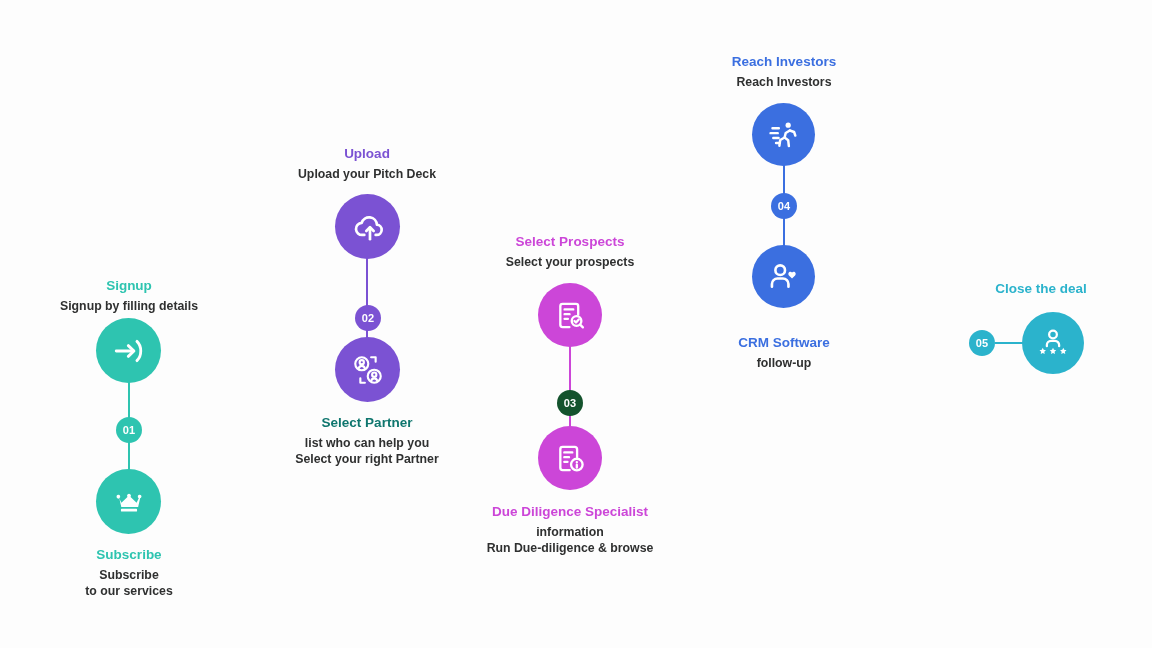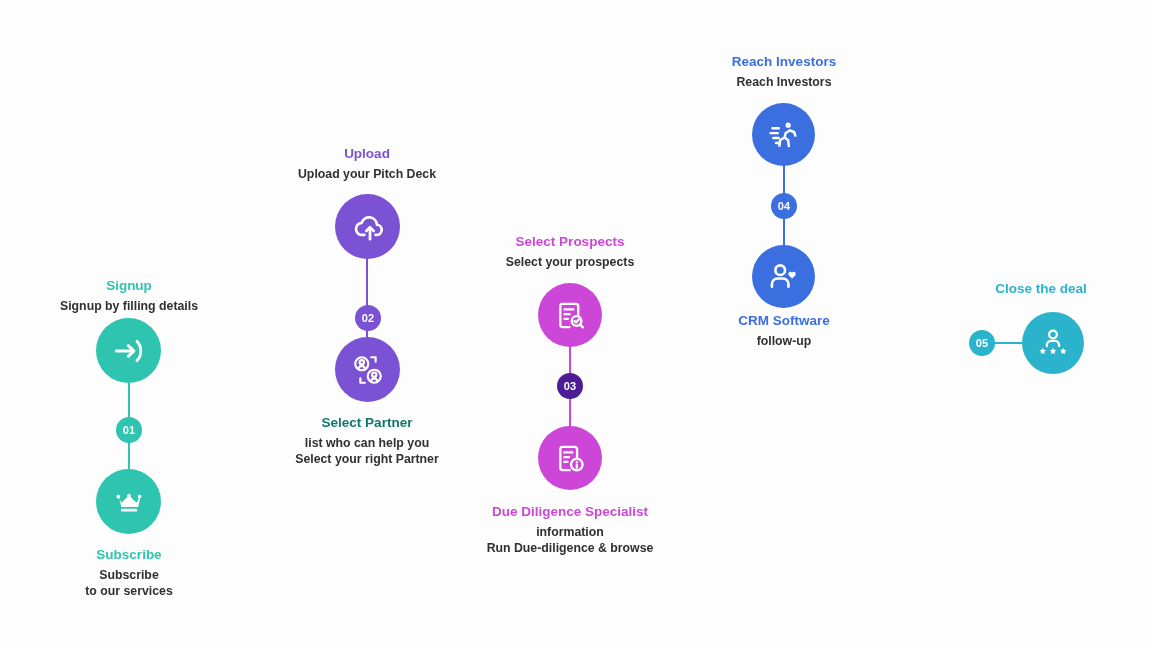--- a/index.html
+++ b/index.html
@@ -164,21 +164,21 @@
         <svg width="33" height="33" viewBox="0 0 24 24" fill="none" stroke="#ffffff" stroke-width="1.7" stroke-linecap="round" stroke-linejoin="round">
           <path d="M17.6 11.4V5.2a1.6 1.6 0 0 0-1.6-1.6H6.2a1.6 1.6 0 0 0-1.6 1.6v13.6a1.6 1.6 0 0 0 1.6 1.6h5"></path>
           <path d="M7.7 7.6h6.3M7.7 11h3.6M7.7 14.4h2.4"></path>
           <circle cx="16.4" cy="16" r="3.5"></circle>
           <path d="M14.9 16l1.1 1.1 2-2.2"></path>
           <path d="M19 18.6l2 2"></path>
         </svg>
       </span>
     </div>
 
-    <div class="badge" style="left:557px; top:373px; width:26px; height:26px; background:#4c1d95;">03</div>
+    <div class="badge" style="left:557px; top:390px; width:26px; height:26px; background:#14532d;">03</div>
 
     <div class="circle" style="left:538px; top:426px; width:64px; height:64px; background:#cc46d8;">
       <span>
         <svg width="33" height="33" viewBox="0 0 24 24" fill="none" stroke="#ffffff" stroke-width="1.7" stroke-linecap="round" stroke-linejoin="round">
           <path d="M16.8 11V5.2a1.6 1.6 0 0 0-1.6-1.6H6.2a1.6 1.6 0 0 0-1.6 1.6v13.6a1.6 1.6 0 0 0 1.6 1.6h5.2"></path>
           <path d="M7.5 7.6h5.8M7.5 11h3.4M7.5 14.4h2.3"></path>
           <circle cx="16.6" cy="16.4" r="4.2"></circle>
           <path d="M16.6 14.6v.2M16.6 16.6v2"></path>
         </svg>
       </span>
@@ -217,21 +217,21 @@
     <div class="circle" style="left:752px; top:245px; width:63px; height:63px; background:#3b6fe0;">
       <span>
         <svg width="33" height="33" viewBox="0 0 24 24" fill="none" stroke="#ffffff" stroke-width="1.9" stroke-linecap="round" stroke-linejoin="round">
           <circle cx="9.6" cy="7.4" r="3.5"></circle>
           <path d="M3.6 19.4v-1.9a4 4 0 0 1 4-4h4a4 4 0 0 1 4 4v1.9"></path>
           <path d="M18.2 9.1c.75-.85 2.1-.7 2.55.35.3.7.05 1.45-.5 2l-2.05 2-2.05-2c-.55-.55-.8-1.3-.5-2 .45-1.05 1.8-1.2 2.55-.35z" fill="#ffffff" stroke="none"></path>
         </svg>
       </span>
     </div>
 
-    <div class="label-block" style="left:674px; top:312px; width:220px;">
+    <div class="label-block" style="left:674px; top:334px; width:220px;">
       <span class="label-title" style="color:#3b6fe0;">CRM Software</span>
       <span class="label-desc">follow-up</span>
     </div>
   </div>
 
   <div class="step">
 
     <div class="label-block" style="left:941px; top:280px; width:200px;text-align:center;">
       <span class="label-title" style="color:#2bb3cc;">Close the deal</span>
     </div>

